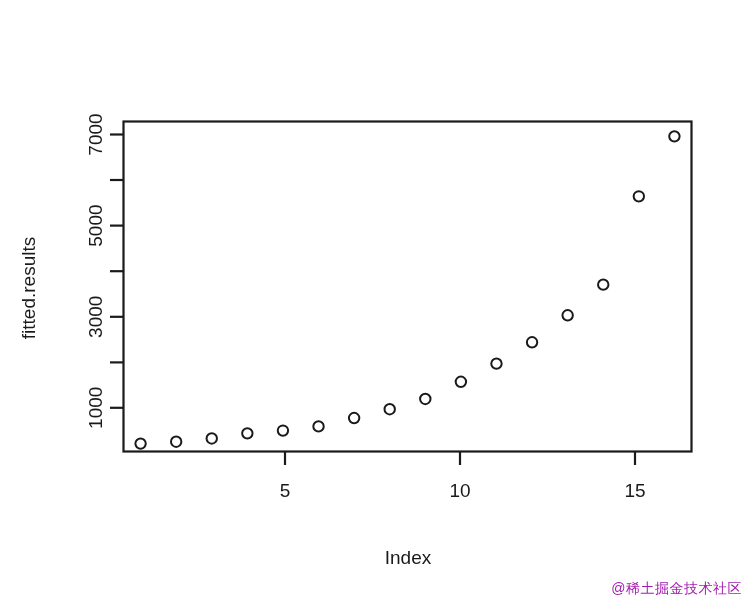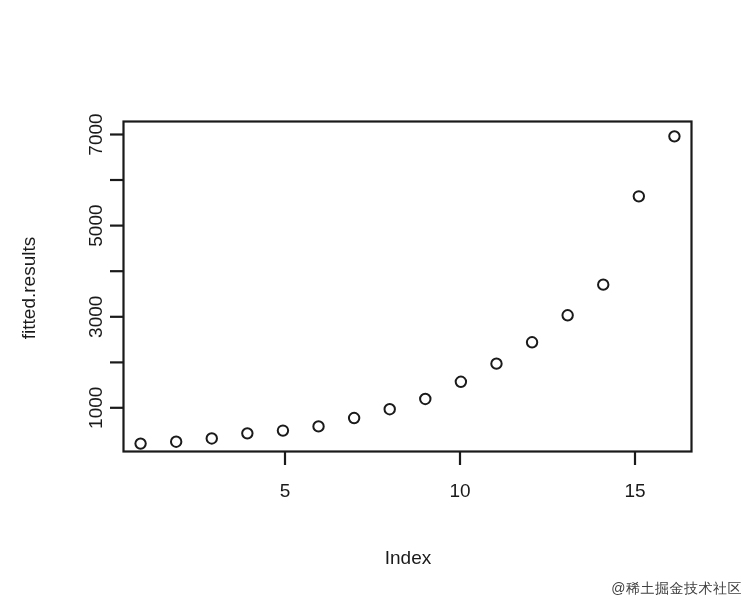--- a/index.html
+++ b/index.html
@@ -33,21 +33,21 @@
     font-family: "Liberation Sans", sans-serif;
     font-size: 19px;
     fill: #1a1a1a;
   }
   .watermark {
     position: absolute;
     right: 14px;
     bottom: 8px;
     font-family: "Liberation Sans", sans-serif;
     font-size: 14px;
-    color: #404040;
+    color: #a21caf;
     letter-spacing: 0.5px;
     white-space: nowrap;
     user-select: none;
   }
 </style>
 </head>
 <body>
 
 <div id="page">
 

